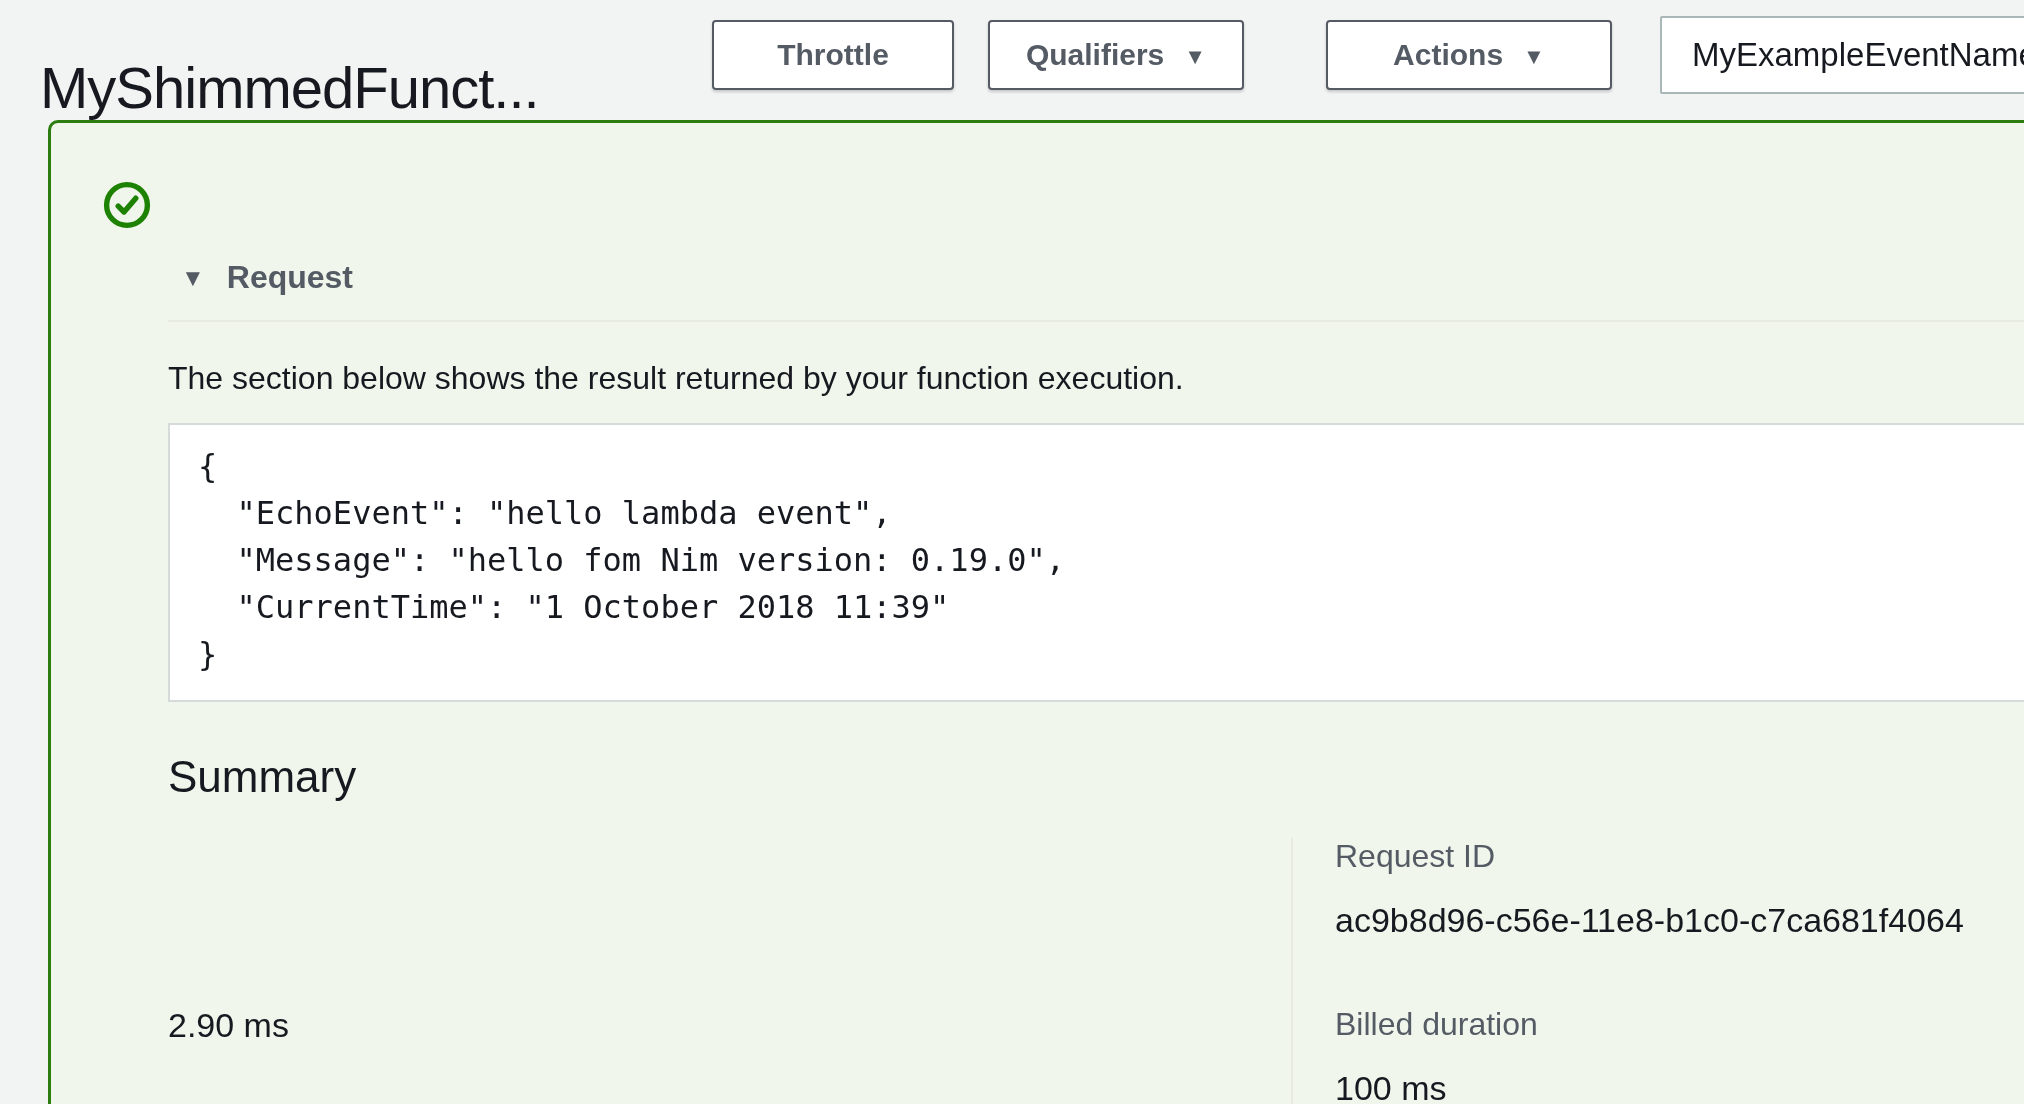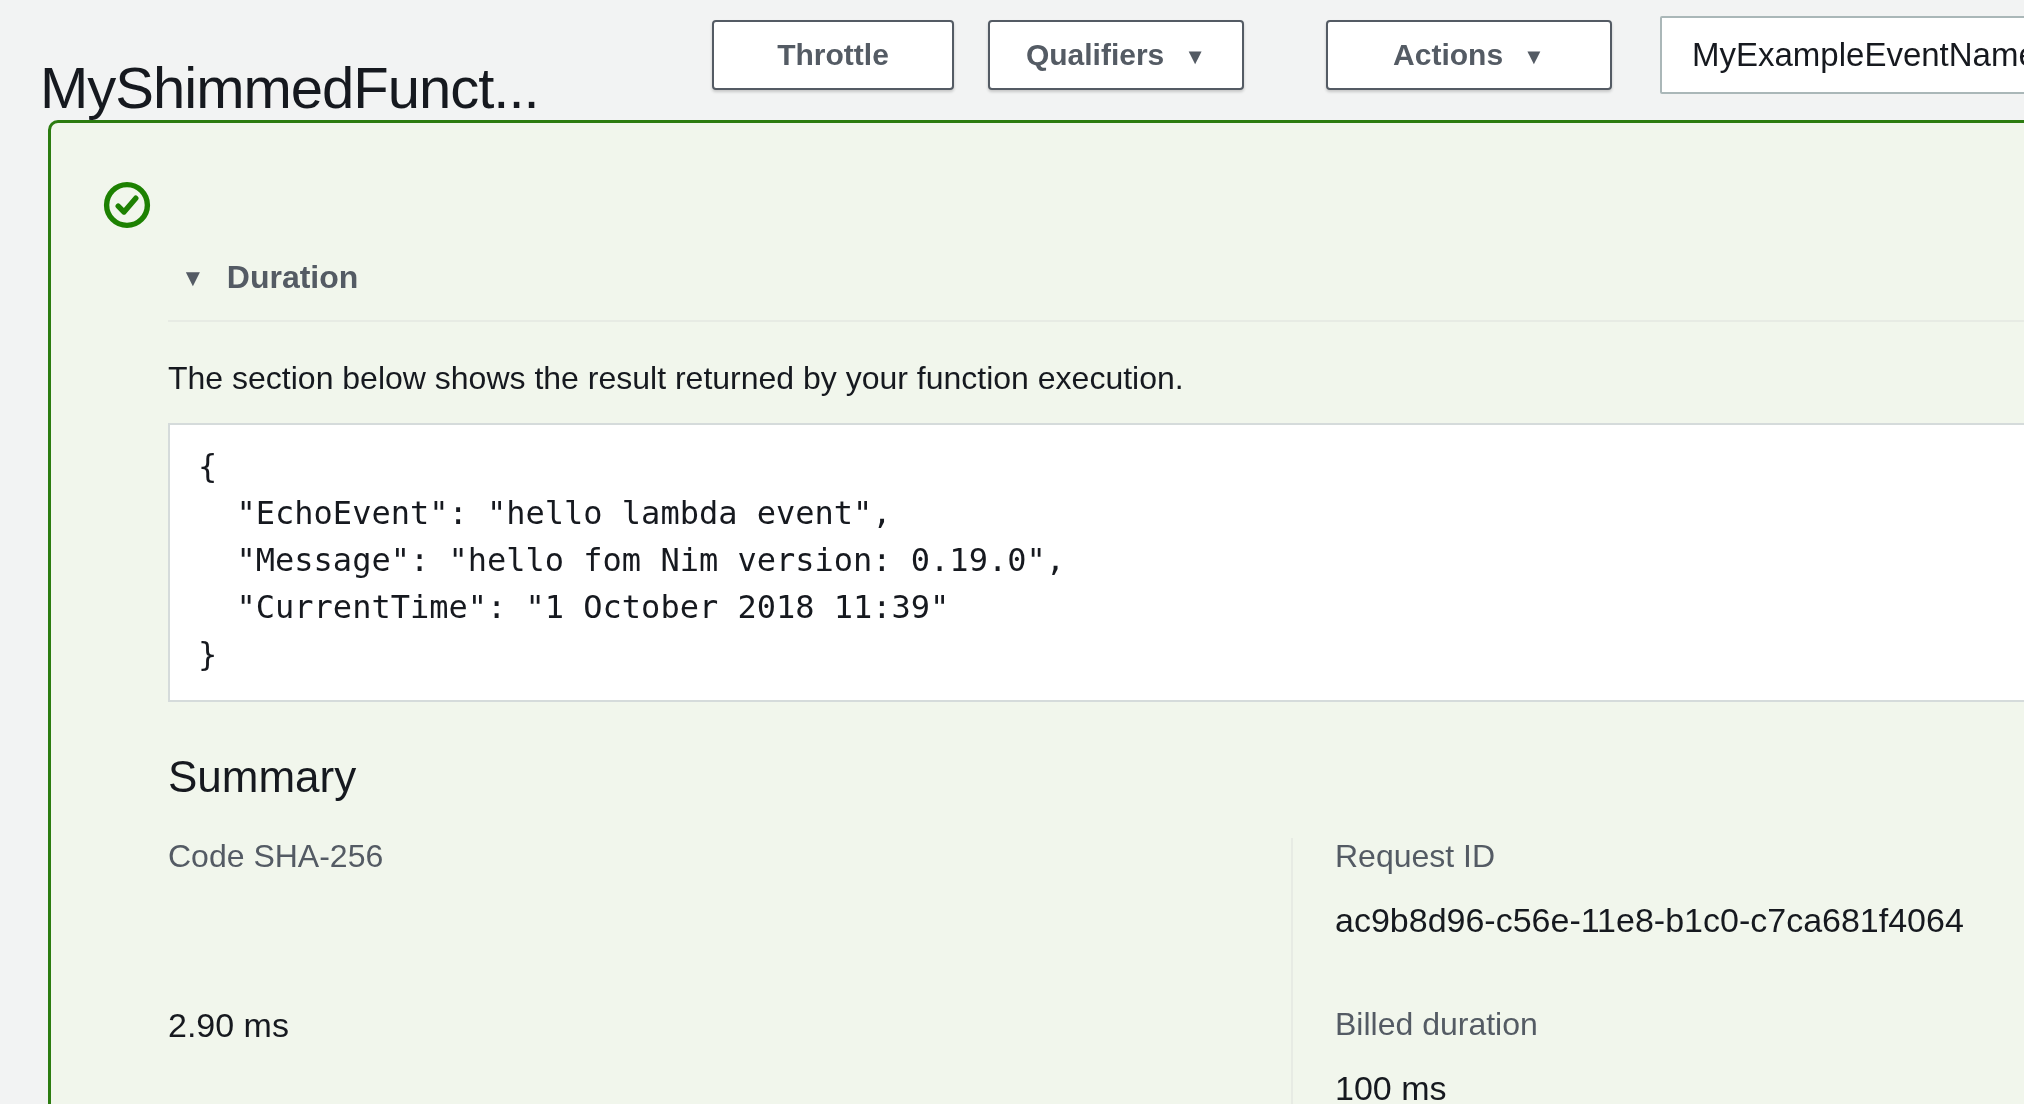--- a/index.html
+++ b/index.html
@@ -112,41 +112,40 @@
     <span class="check-icon">
       <svg width="48" height="48" viewBox="0 0 24 24">
         <circle cx="12" cy="12" r="10.2" fill="none" stroke="#1d8102" stroke-width="2.7"></circle>
         <path d="M7.6 12.6l2.9 2.9 5.9-6.9" fill="none" stroke="#1d8102" stroke-width="2.7" stroke-linecap="round" stroke-linejoin="round"></path>
       </svg>
     </span>
   </div>
 
   <div class="details-row">
     <span class="details-caret">▼</span>
-    <span>Duration</span>
+    <span>Request</span>
   </div>
 
   <div class="details-divider"></div>
 
   <div class="description">The section below shows the result returned by your function execution.</div>
 
   <div class="code-box">
     <div class="code-line">{</div>
     <div class="code-line">  "EchoEvent": "hello lambda event",</div>
     <div class="code-line">  "Message": "hello fom Nim version: 0.19.0",</div>
     <div class="code-line">  "CurrentTime": "1 October 2018 11:39"</div>
     <div class="code-line">}</div>
   </div>
 
   <div class="summary-heading">Summary</div>
 
   <div class="summary-grid">
 
     <div class="sum-cell">
-      <div class="sum-label">Code SHA-256</div>
     </div>
 
     <div class="sum-cell right">
       <div class="sum-label">Request ID</div>
       <div class="sum-value">ac9b8d96-c56e-11e8-b1c0-c7ca681f4064</div>
     </div>
 
     <div class="sum-cell">
       <div class="sum-value">2.90 ms</div>
     </div>

